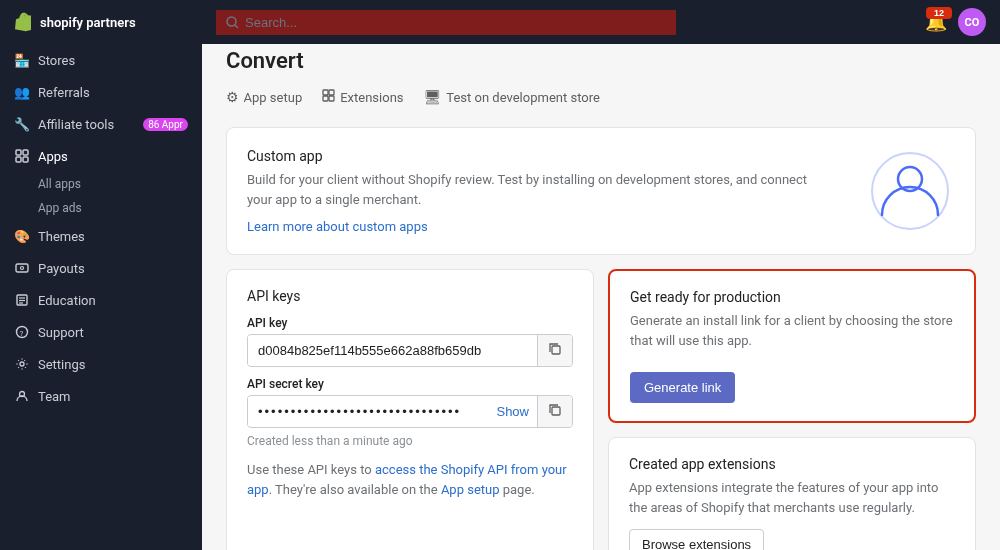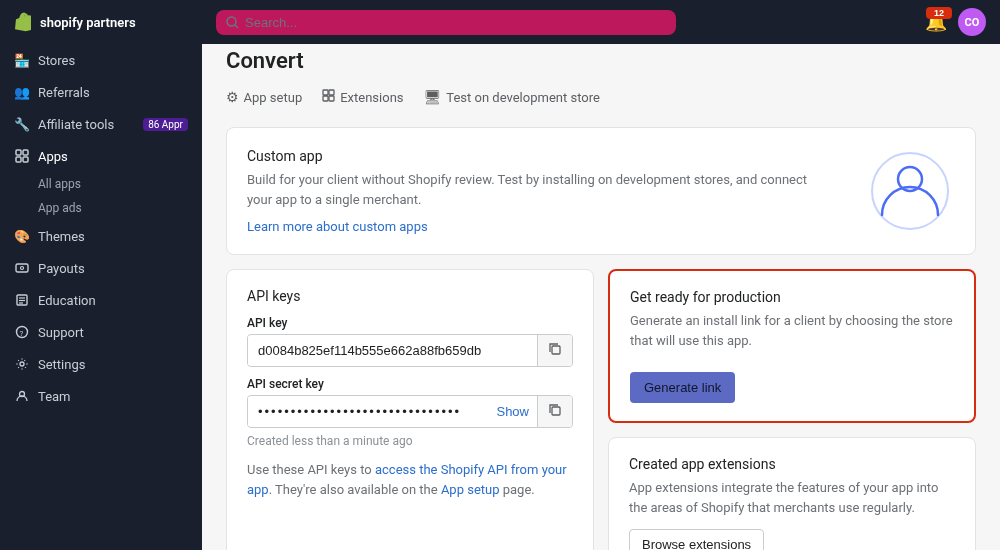--- a/index.html
+++ b/index.html
@@ -37,43 +37,43 @@
     .sidebar-item .icon { width: 16px; height: 16px; margin-right: 8px; display: flex; align-items: center; justify-content: center; flex-shrink: 0; }
     .sidebar-sub-item {
       display: flex;
       align-items: center;
       padding: 5px 14px 5px 38px;
       cursor: pointer;
       color: #9ca3af;
       font-size: 12px;
     }
     .sidebar-badge {
-      background: #4c1d95;
+      background: #d946ef;
       color: #fff;
-      border-radius: 4px;
+      border-radius: 10px;
       padding: 1px 5px;
       font-size: 10px;
       margin-left: auto;
     }
 
     
     .topbar {
       height: 44px;
       background: #1a1f2e;
       display: flex;
       align-items: center;
       padding: 0 14px;
       gap: 10px;
       flex-shrink: 0;
     }
     .search-box {
       display: flex;
       align-items: center;
-      background: #be185d;
-      border-radius: 8px;
+      background: #7f1d1d;
+      border-radius: 0;
       padding: 5px 10px;
       flex: 1;
       max-width: 460px;
     }
     .search-box input {
       background: transparent;
       border: none;
       outline: none;
       color: #c9cdd4;
       font-size: 13px;
@@ -277,21 +277,21 @@
 
     
     .production-card {
       background: #fff;
       border: 2px solid #d72c0d;
       border-radius: 8px;
       padding: 18px 20px;
     }
     .generate-btn {
       background: #5c6ac4;
-      color: #0f172a;
+      color: #ffffff;
       border: none;
       border-radius: 4px;
       padding: 8px 14px;
       font-size: 13px;
       cursor: pointer;
       margin-top: 12px;
     }
 
     
     .ext-card {

